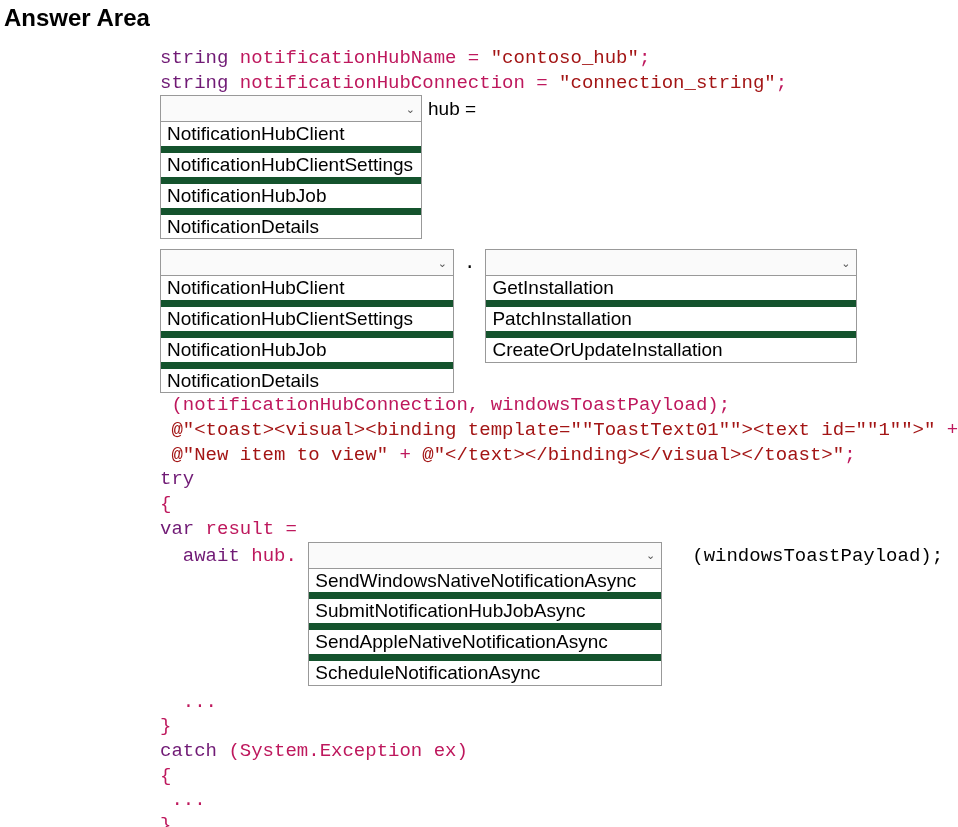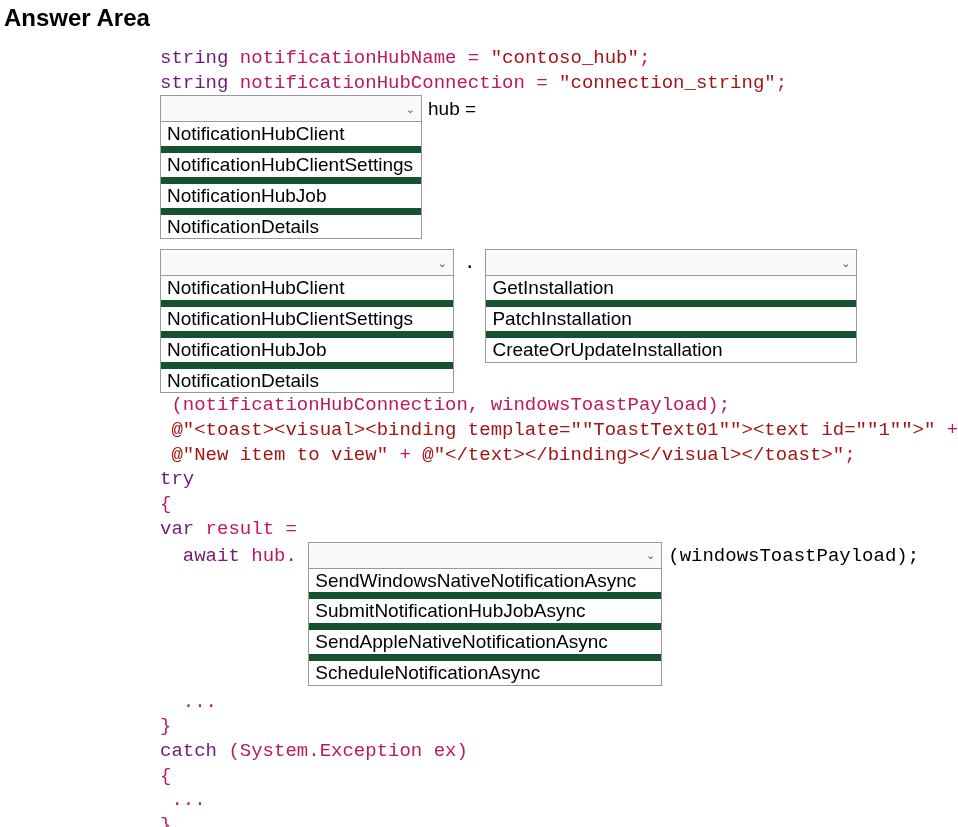--- a/index.html
+++ b/index.html
@@ -91,20 +91,21 @@
     }
     .await-prefix {
       font-family: Consolas, 'Courier New', monospace;
       white-space: pre;
       padding-top: 2px;
     }
     .await-suffix {
       font-family: Consolas, 'Courier New', monospace;
       padding-left: 6px;
       padding-top: 2px;
+      margin-left: 24px;
     }
     .spacer-sm { height: 4px; }
     .spacer-md { height: 10px; }
   </style>
 </head>
 <body>
 
 <div class="header">Answer Area</div>
 
 <div class="code-area">

